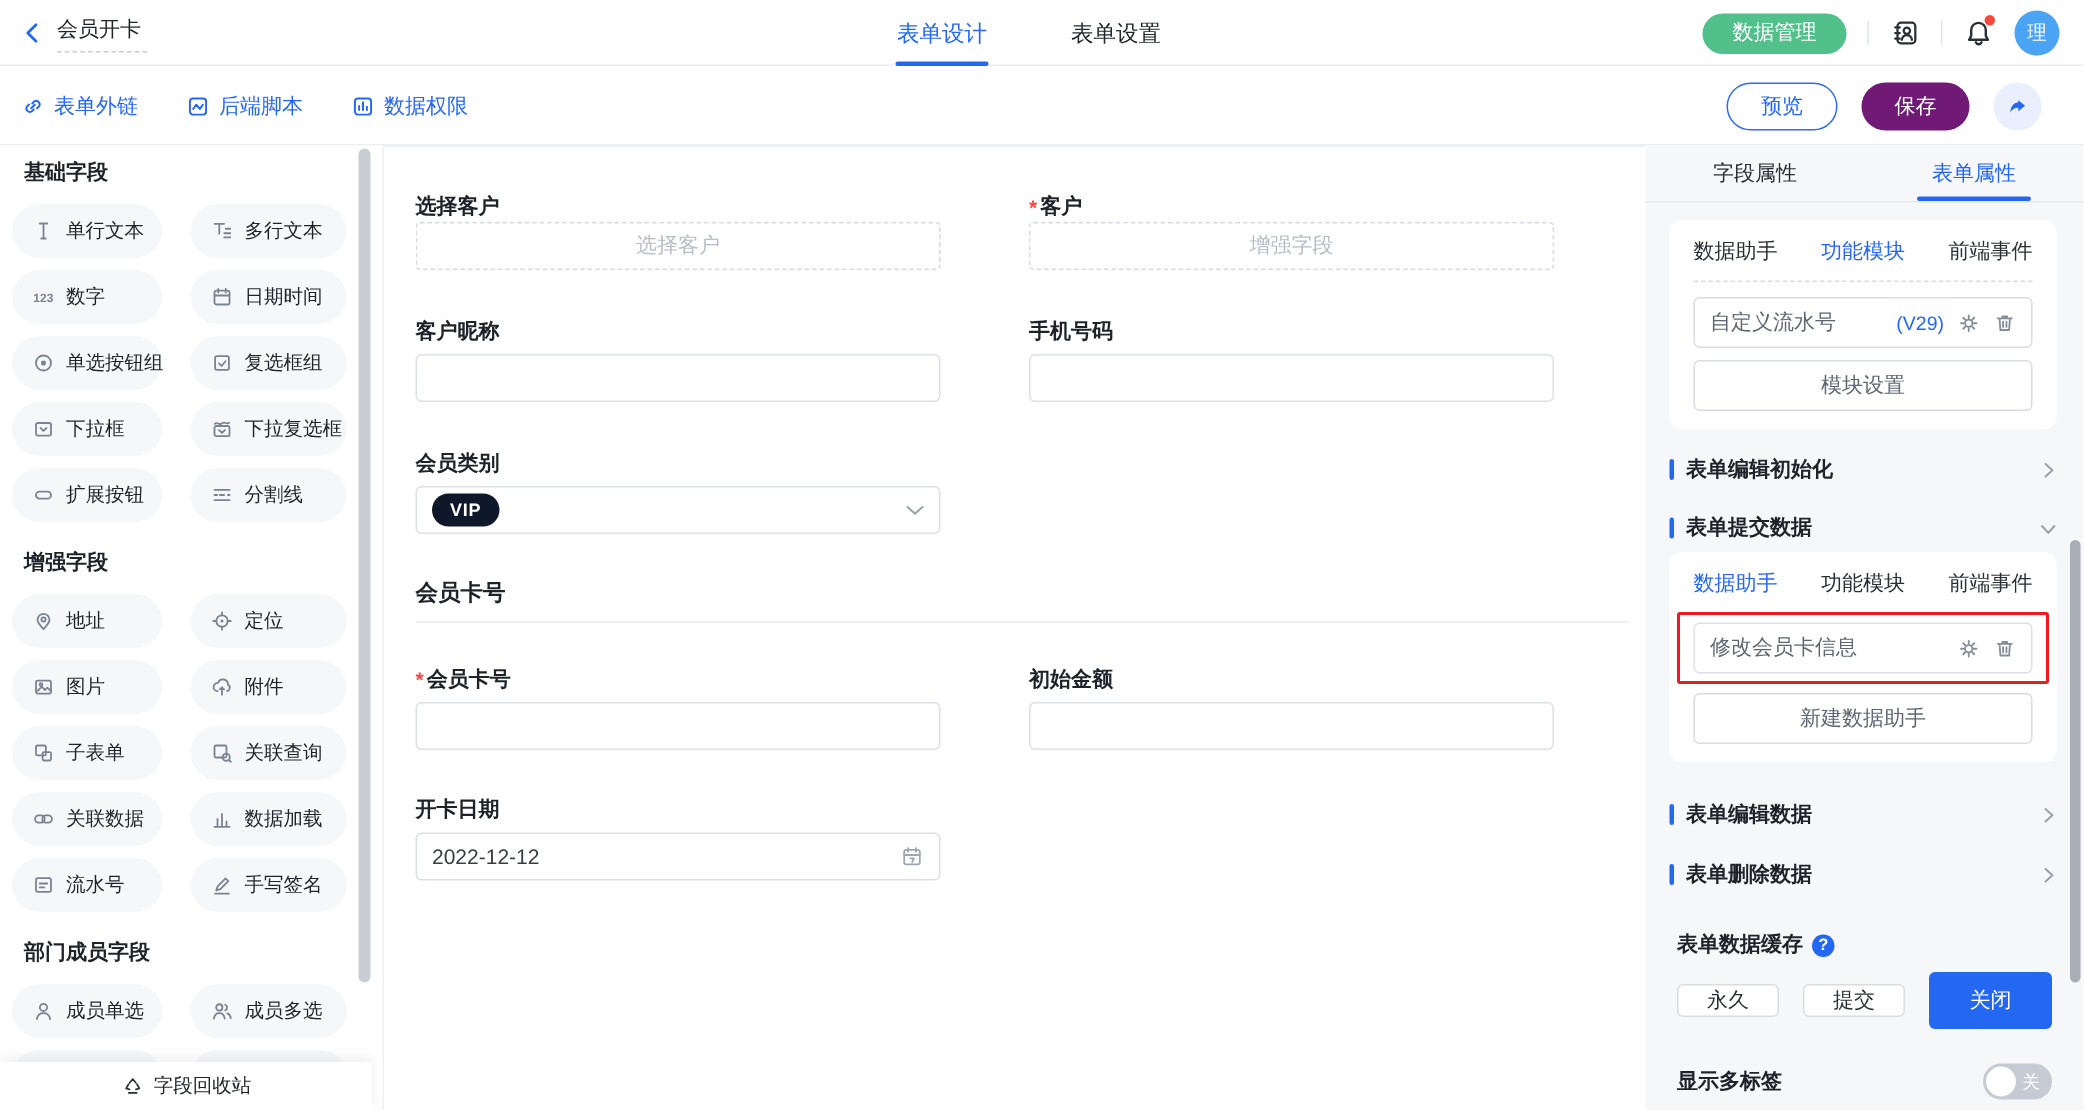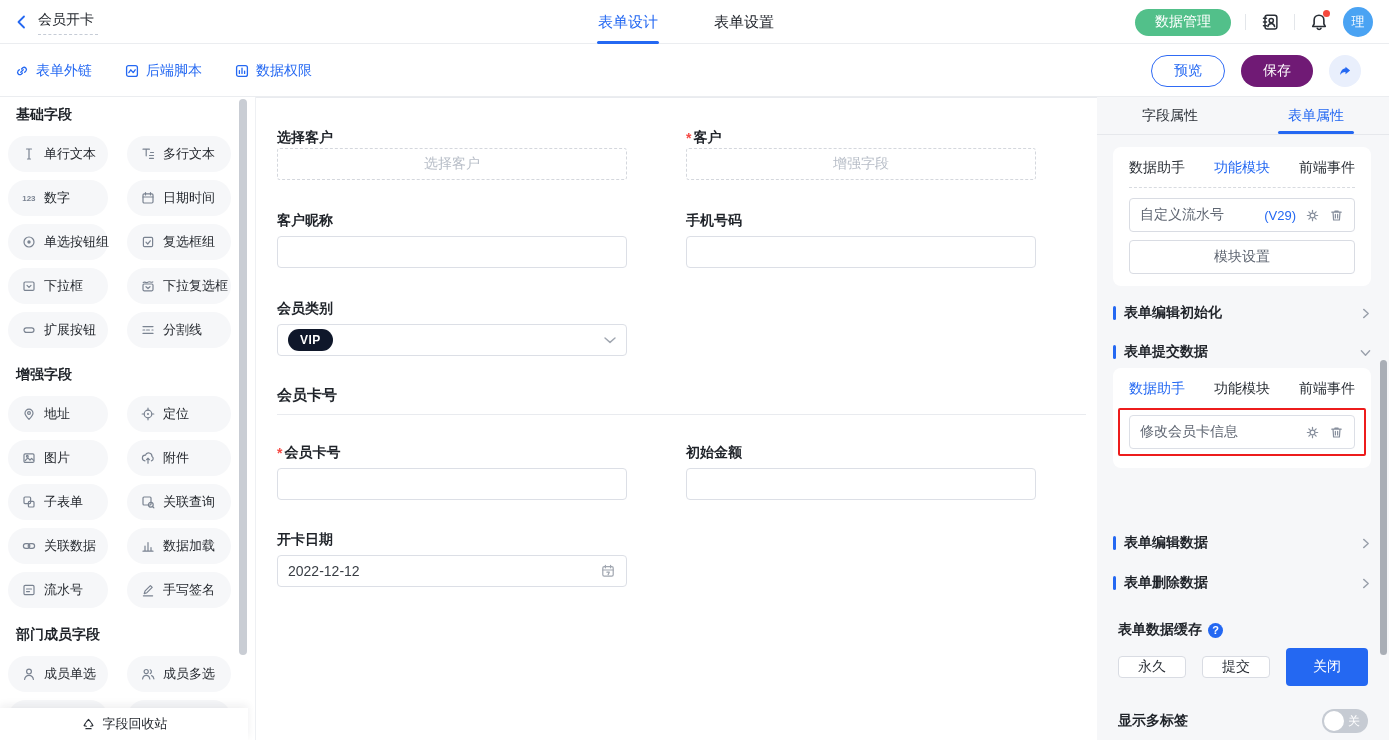--- a/index.html
+++ b/index.html
@@ -486,20 +486,21 @@
         <span class="p-row-name">修改会员卡信息</span>
         <svg width="15" height="15" viewBox="0 0 16 16" fill="none" stroke="#868e9c" stroke-width="1.3" stroke-linecap="round">
           <circle cx="8" cy="8" r="2.6"></circle>
             <path d="M8 2.5v2M8 11.5v2M2.5 8h2M11.5 8h2M4.1 4.1l1.4 1.4M10.5 10.5l1.4 1.4M11.9 4.1l-1.4 1.4M5.5 10.5l-1.4 1.4"></path>
         </svg>
         <svg width="15" height="15" viewBox="0 0 16 16" fill="none" stroke="#868e9c" stroke-width="1.3" stroke-linecap="round" stroke-linejoin="round">
           <path d="M3 4.5h10M6.3 4.5V3.2h3.4v1.3M4.3 4.5l.6 8.3h6.2l.6-8.3M6.8 6.8v3.8M9.2 6.8v3.8"></path>
         </svg>
       </div>
     </div>
+    <div class="p-btn" style="margin-top:6px">新建数据助手</div>
   </div>
 
   <div class="p-section" style="top:476px">
     <i class="sec-bar"></i>
     <span class="sec-title">表单删除数据</span>
     <svg width="11" height="11" viewBox="0 0 12 12" fill="none" stroke="#9aa1ac" stroke-width="1.5" stroke-linecap="round" stroke-linejoin="round">
         <path d="M4 1.5L9 6l-5 4.5"></path>
       </svg>
   </div>
   <div class="p-section" style="top:436px">

